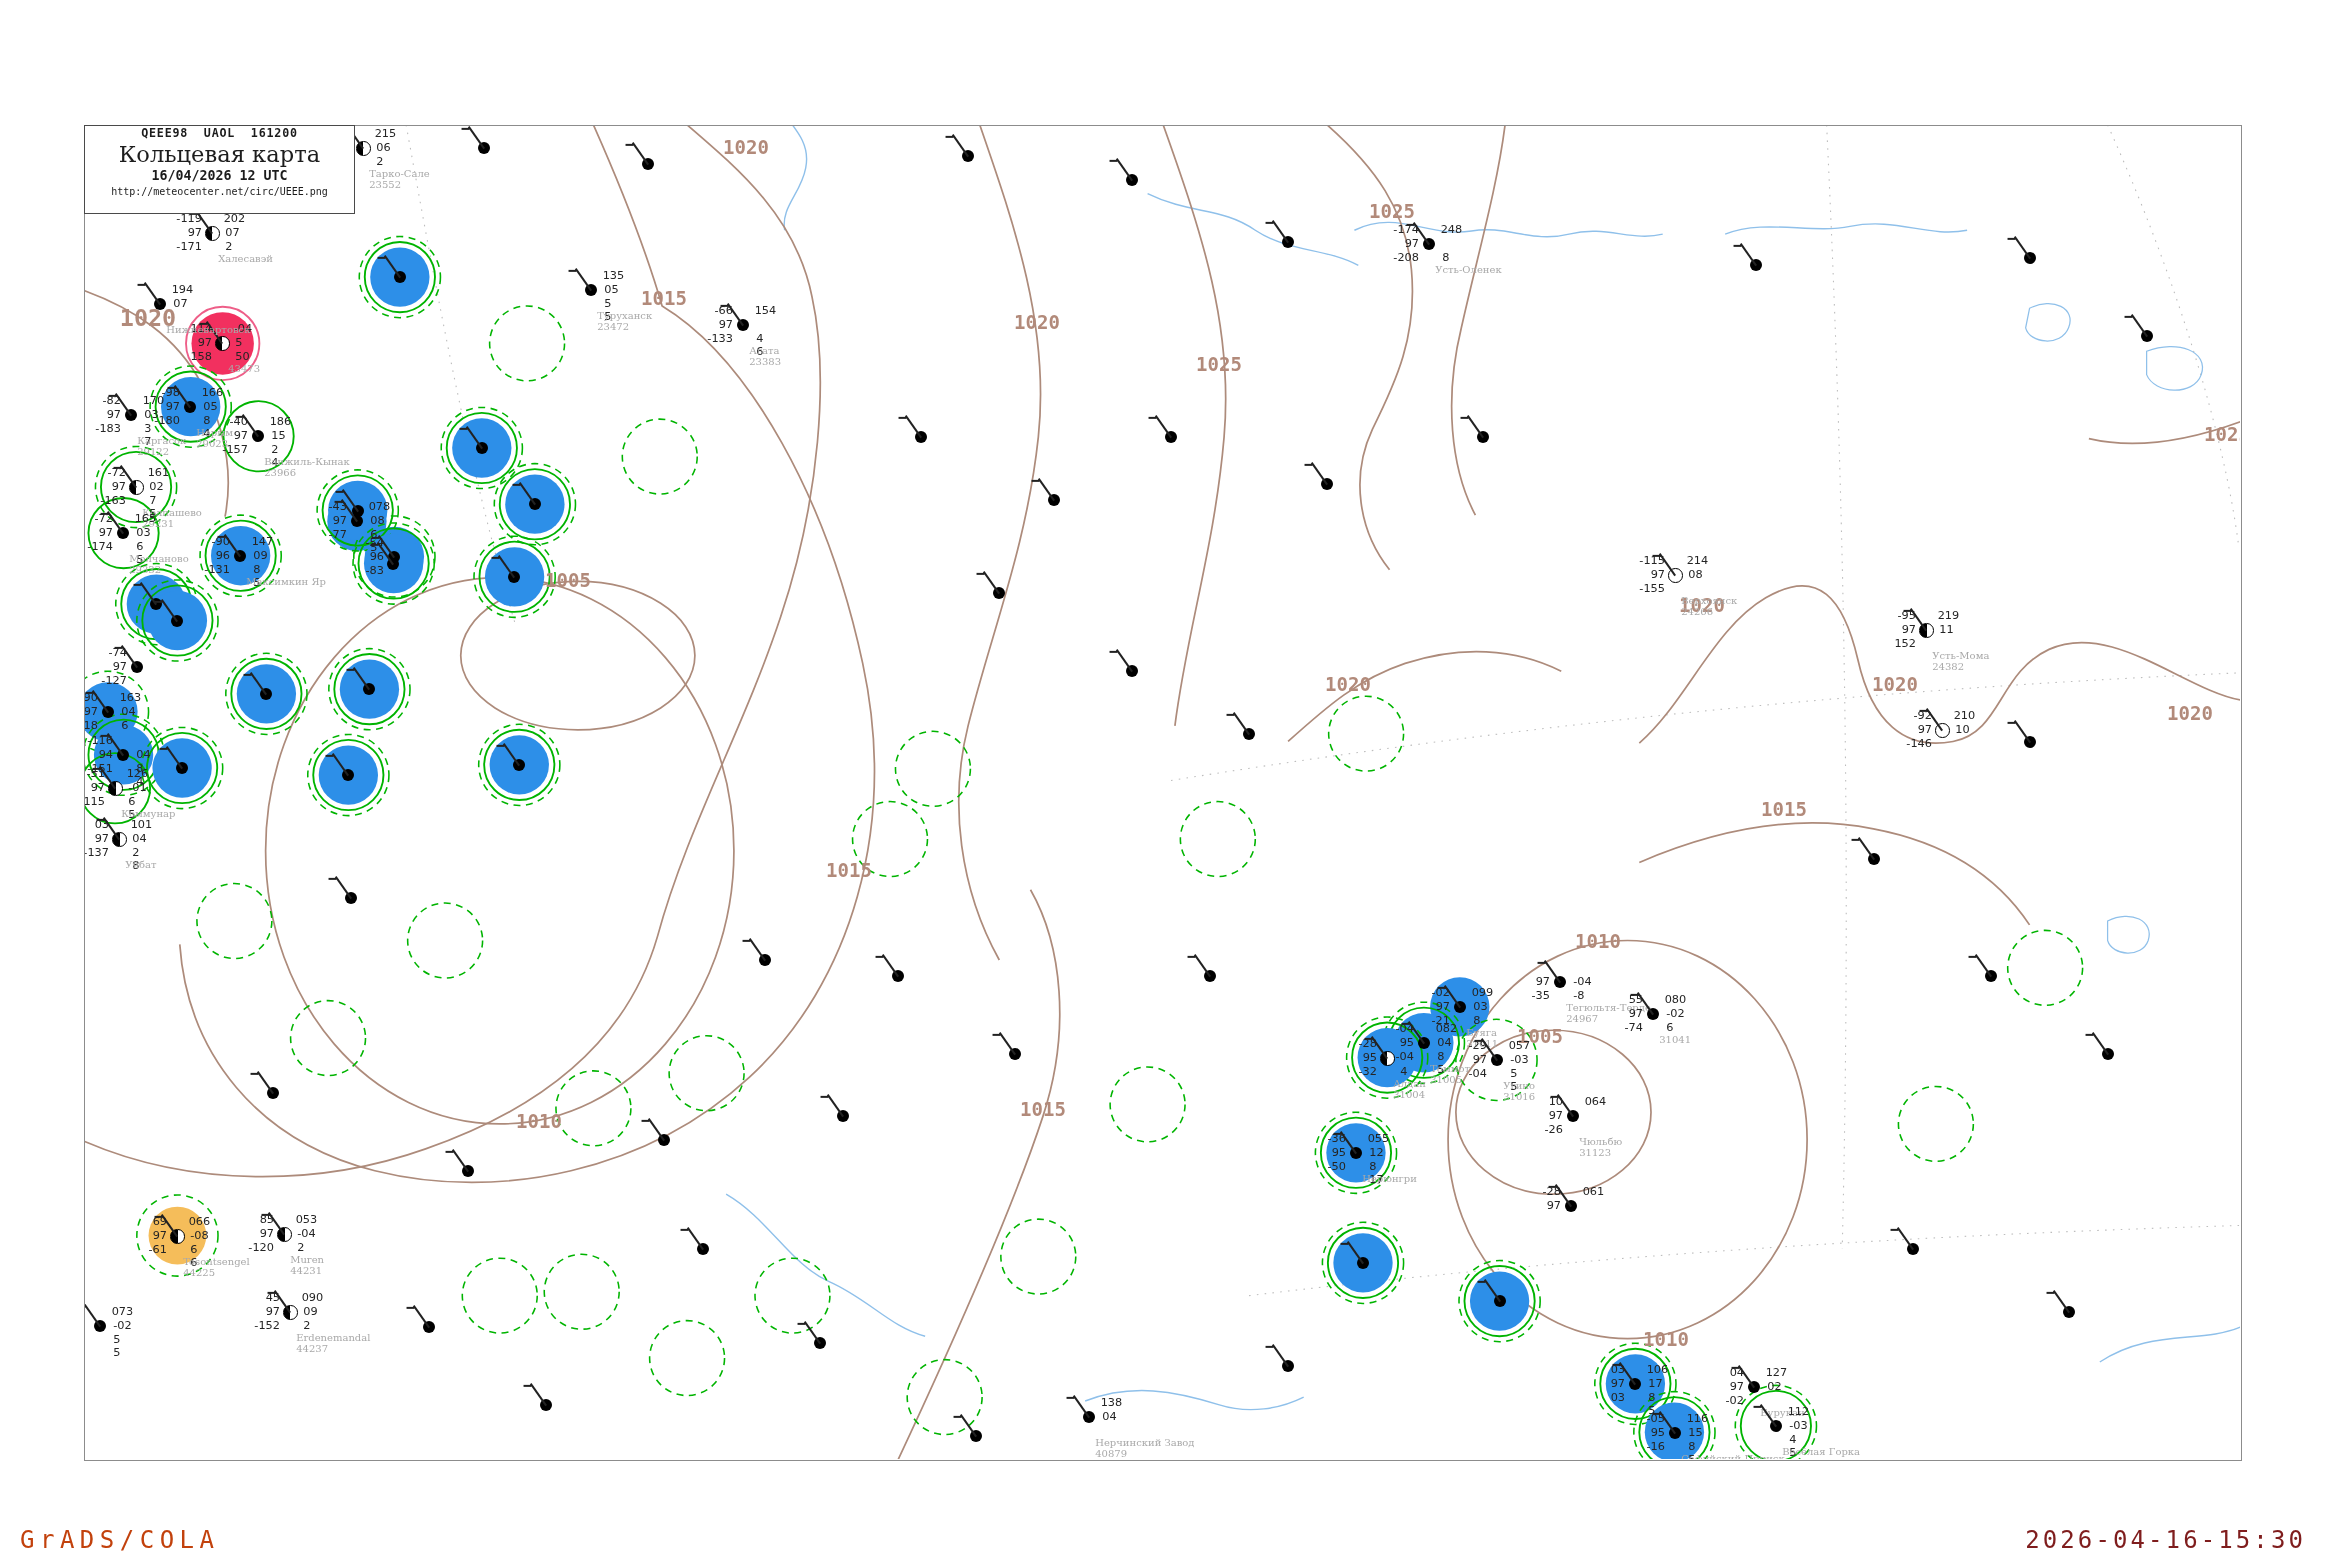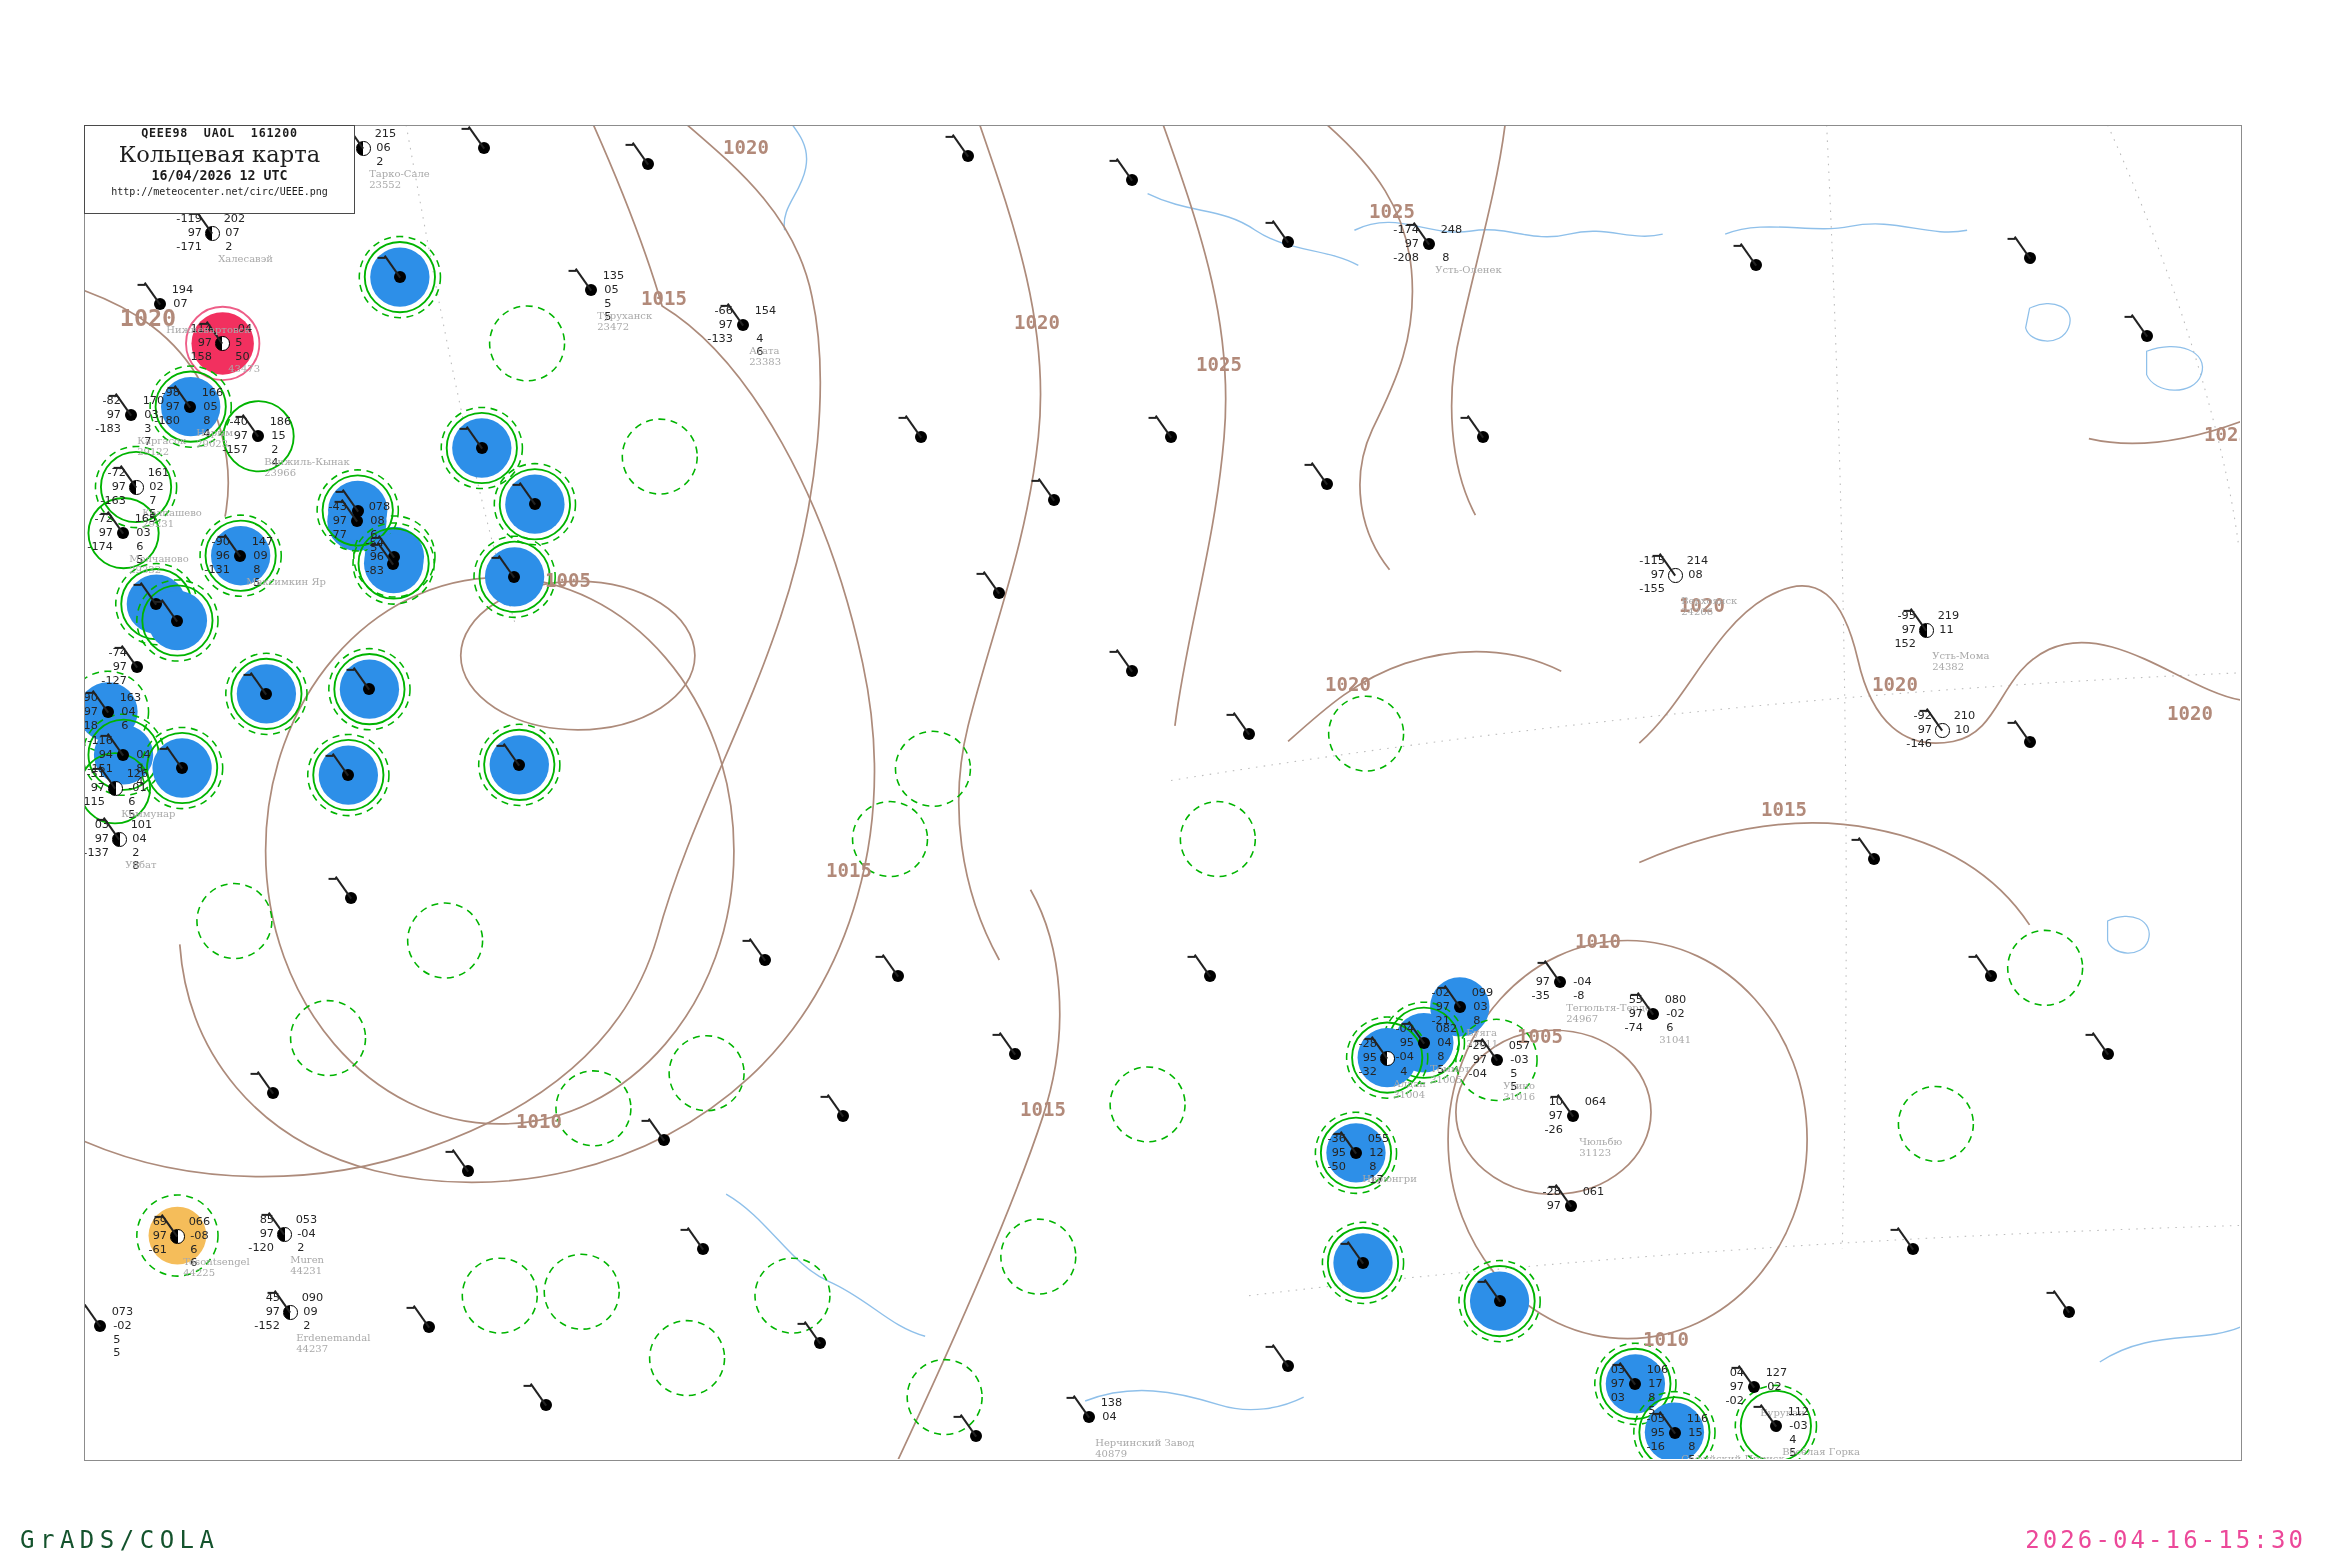--- a/index.html
+++ b/index.html
@@ -34,23 +34,23 @@
   .legend-box{position:absolute;left:84px;top:125px;width:269px;height:87px;background:#fff;
       border:0.8px solid #4a4a4a;z-index:40;text-align:center;}
   .legend-line1{font-family:"DejaVu Sans Mono",monospace;font-weight:bold;font-size:11.7px;
       letter-spacing:0.8px;color:#1c1c1c;margin-top:0;white-space:pre;}
   .legend-title{font-family:"DejaVu Serif",serif;font-size:22.6px;color:#1d1d1d;margin-top:0.8px;}
   .legend-date{font-family:"DejaVu Sans Mono",monospace;font-weight:bold;font-size:13.3px;color:#1c1c1c;margin-top:1.6px;}
   .legend-url{font-family:"DejaVu Sans Mono",monospace;font-size:10px;color:#1c1c1c;margin-top:2.3px;}
   .caption{position:absolute;left:0;top:1468px;width:2342px;text-align:center;z-index:25;
       font-family:"DejaVu Serif",serif;font-size:18px;color:#3c3c3c;}
   .footer-left{position:absolute;left:20px;top:1526px;font-family:"DejaVu Sans Mono",monospace;
-      font-size:24px;color:#14532d;letter-spacing:5.5px;}
+      font-size:24px;color:#c2410c;letter-spacing:5.5px;}
   .footer-right{position:absolute;right:36px;top:1526px;font-family:"DejaVu Sans Mono",monospace;
-      font-size:24px;color:#ec4899;letter-spacing:3.1px;}
+      font-size:24px;color:#7f1d1d;letter-spacing:3.1px;}
 </style>
 </head>
 <body>
 
 <div class="page">
 
   <div class="map-clip">
     <div class="shift">
       <svg class="maplayer" id="map-svg" width="2342" height="1561" viewBox="0 0 3000 2000">
           <path d="M 2700 160 C 2790 360 2850 560 2868 700" class="graticule"></path>

